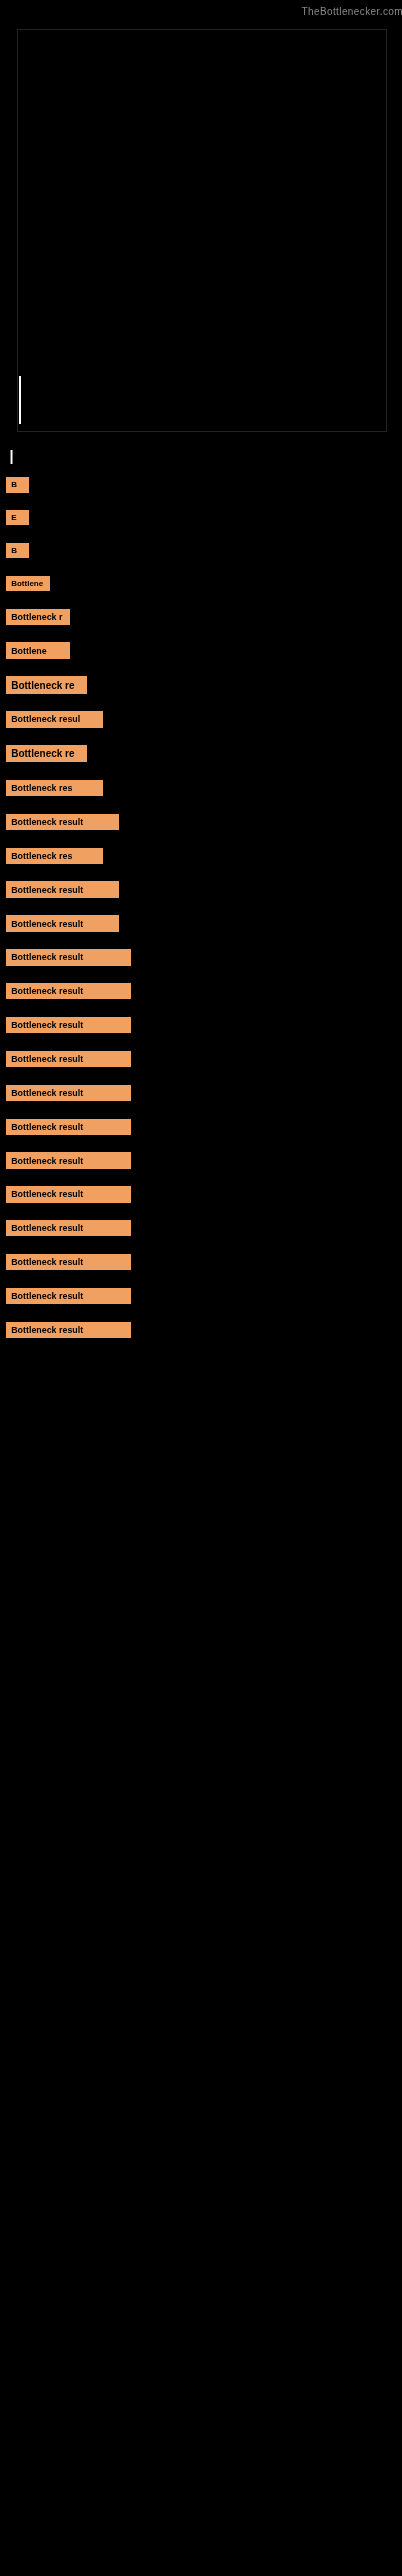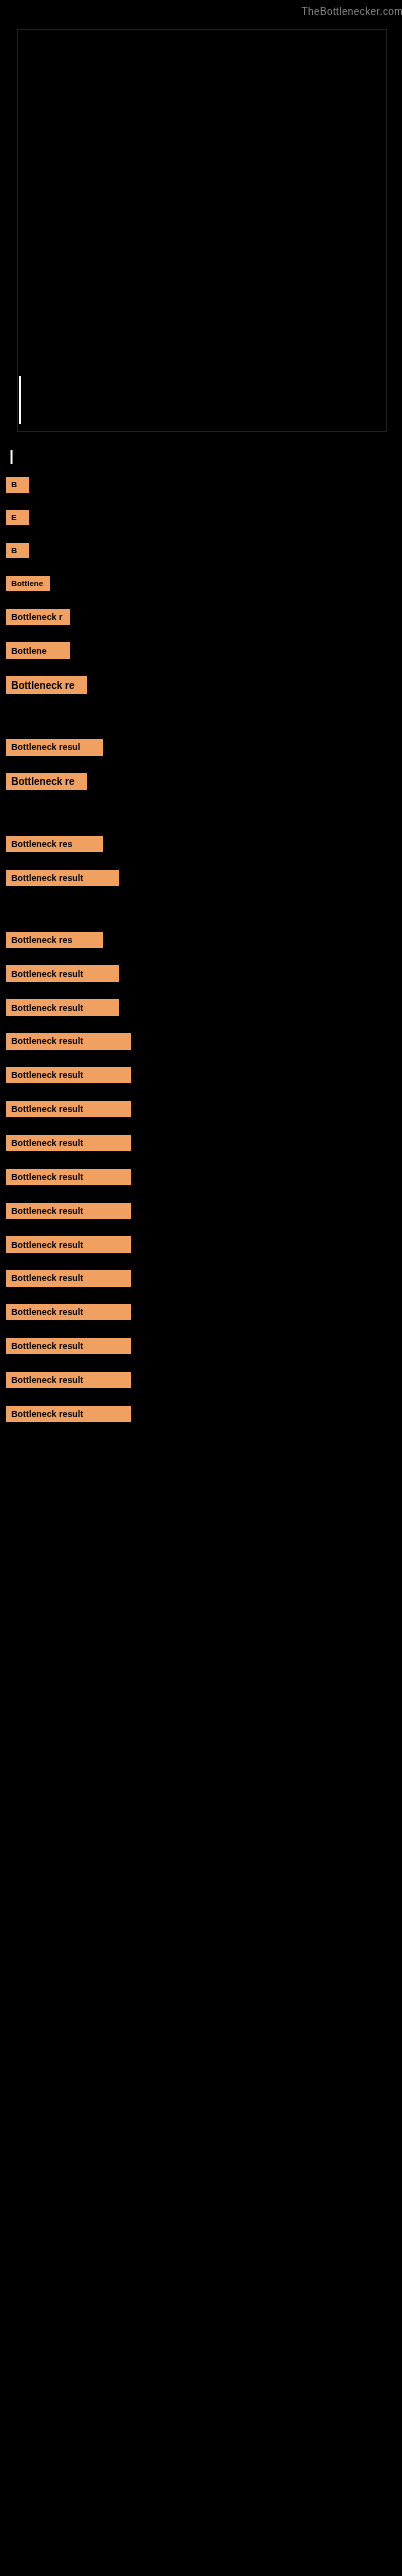--- a/index.html
+++ b/index.html
@@ -60,21 +60,21 @@
       display: inline-block;
       white-space: nowrap;
       overflow: hidden;
     }
 
     
     .badge-xs { width: 22.5px; font-size: 8px; }
     .badge-md { width: 44px; font-size: 8px; }
     .badge-lg { width: 64px; font-size: 8.9px; }
     .badge-xl { width: 81px; font-size: 10px; }
-    .badge-xxl { width: 97px; font-size: 8.9px; margin-top: 28px; }
+    .badge-xxl { width: 97px; font-size: 8.9px; }
     .badge-xxxl { width: 113px; font-size: 8.9px; }
     .badge-full { width: 125px; font-size: 8.9px; }
 
     .result-row {
       margin-bottom: 11.3px;
       padding: 1.6px 0;
     }
   </style>
 </head>
 <body>

